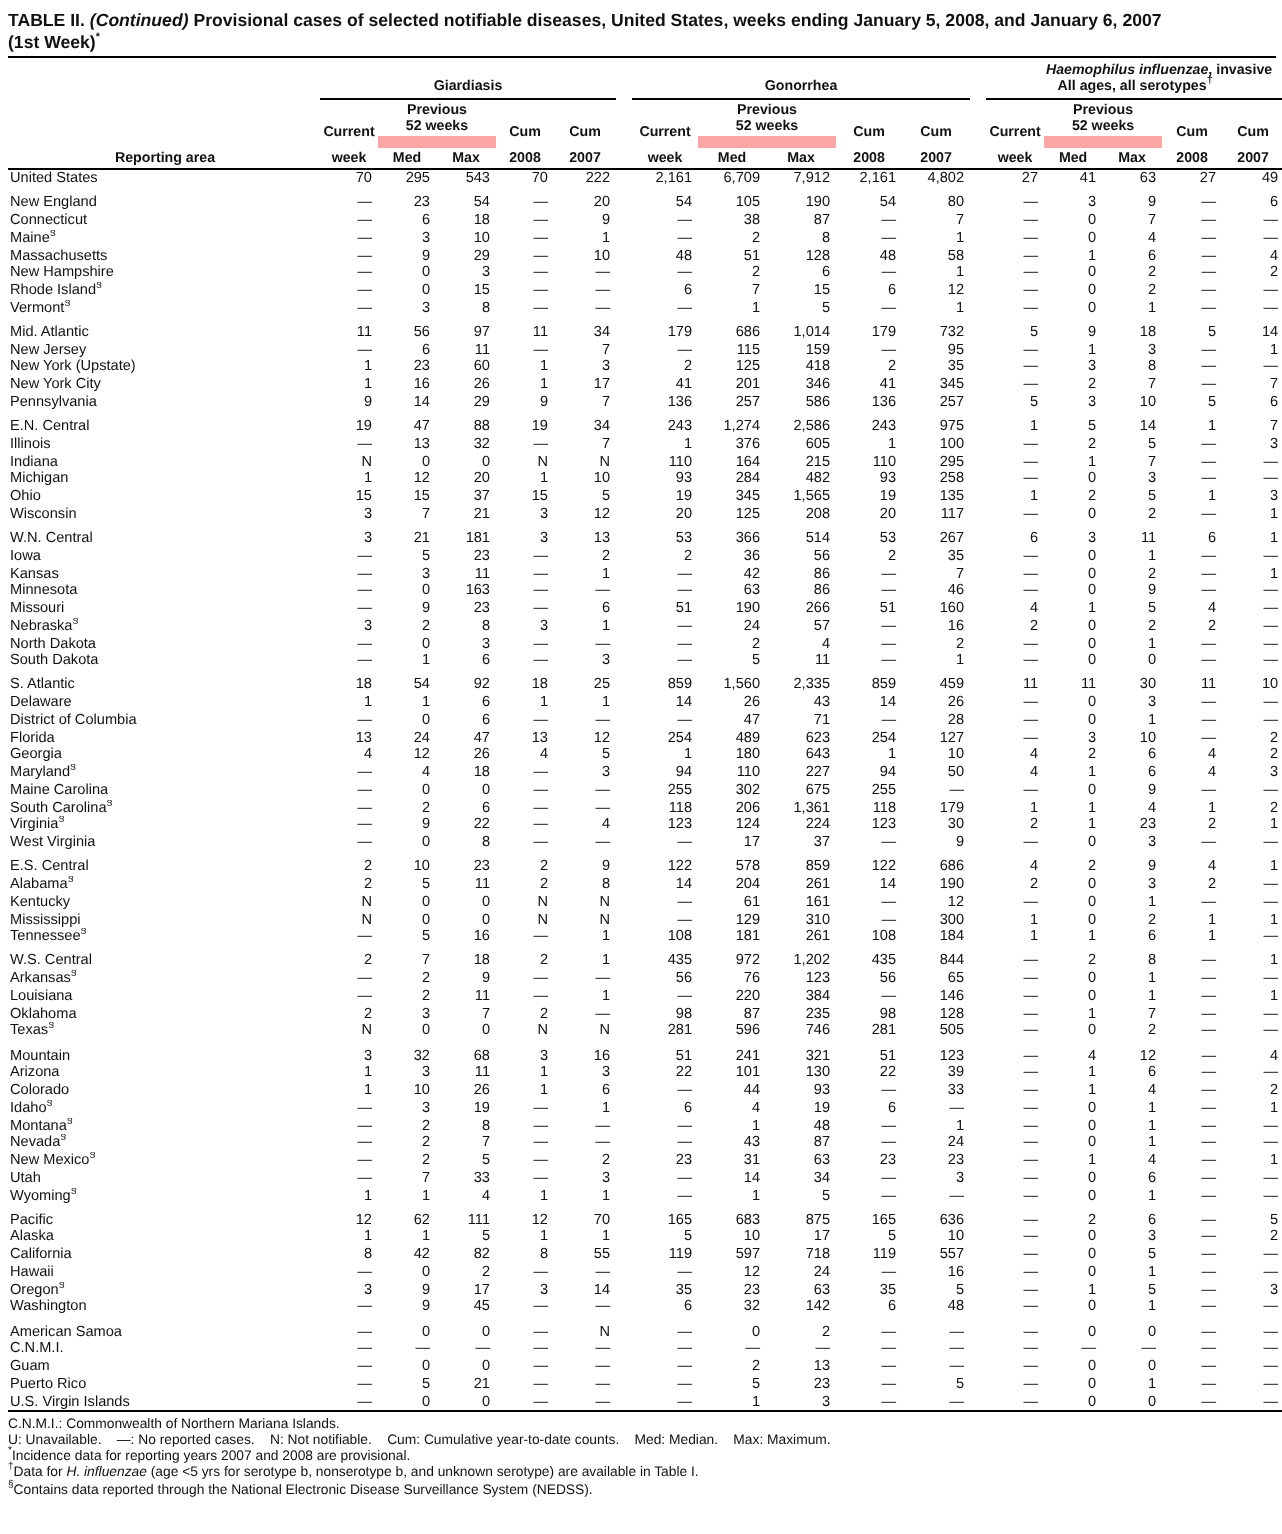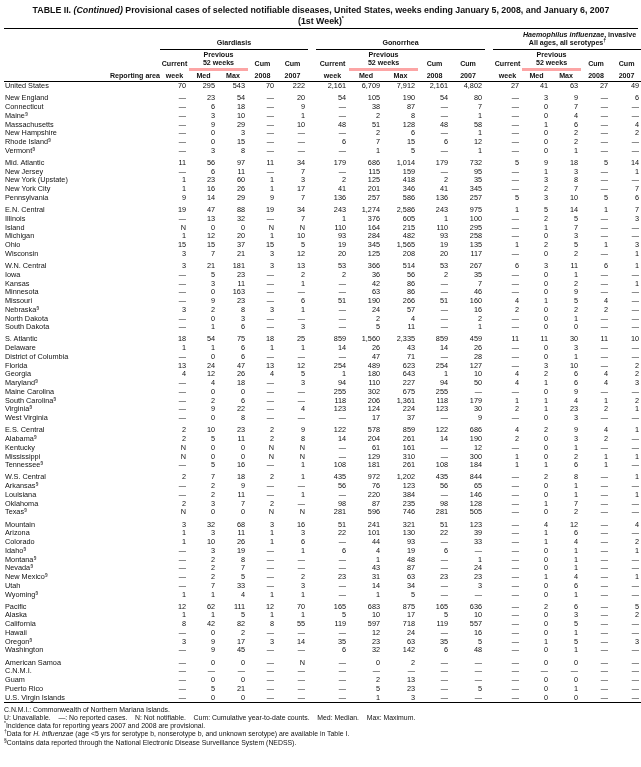--- a/index.html
+++ b/index.html
@@ -8,31 +8,30 @@
     width:641px; height:767px; overflow:hidden;
     font-family:"Liberation Sans", sans-serif;
     color:#111;
     -webkit-font-smoothing:antialiased;
   }
   .page { padding:5px 0 0 4px; }
   .title {
     width:634px;
     font-size:8.8px; font-weight:bold; line-height:10.6px;
     letter-spacing:0;
-    text-align:center;
   }
   .title i { font-style:italic; }
   sup { font-size:5.4px; vertical-align:super; line-height:0; }
   .toprule { width:634px; border-bottom:1.7px solid #000; margin-top:2px; }
 
   table { border-collapse:collapse; table-layout:fixed; width:636px; margin-top:1px; }
   th { font-weight:bold; font-size:7.1px; line-height:8.2px; text-align:center; vertical-align:bottom; padding:1px 0 1px 0; }
-  th.area-h { text-align:right; vertical-align:bottom; padding-left:1px; }
+  th.area-h { text-align:center; vertical-align:bottom; padding-left:1px; }
   th.grp { border-bottom:1px solid #000; padding-bottom:1.5px; }
-  th.prev { border-bottom:3px solid #fca5a5; padding-bottom:0.5px; }
+  th.prev { border-bottom:6px solid #fca5a5; padding-bottom:0.5px; }
   th.it, .it { font-style:italic;padding-left:24px; }
   .thick { border-bottom:1.8px solid #000 !important; }
   th.spc, td.spc { border:none; }
 
   td { font-size:7.3px; line-height:8.75px; padding:0; white-space:nowrap; overflow:hidden; }
   td.area { text-align:left; padding-left:1px; }
   td.num { text-align:right; padding-right:3px; }
   td .bold, .bold { font-weight:normal; }
   tr.gap td { padding-top:3.4px; }
   table.maintbl { border-bottom:1.8px solid #000; }
@@ -411,21 +410,21 @@
           <td class="num">1</td>
           <td class="num">100</td>
           <td class="spc"></td>
           <td class="num">—</td>
           <td class="num">2</td>
           <td class="num">5</td>
           <td class="num">—</td>
           <td class="num">3</td>
         </tr>
         <tr>
-          <td class="area">Island</td>
+          <td class="area">Indiana</td>
           <td class="num">N</td>
           <td class="num">0</td>
           <td class="num">0</td>
           <td class="num">N</td>
           <td class="num">N</td>
           <td class="spc"></td>
           <td class="num">110</td>
           <td class="num">164</td>
           <td class="num">215</td>
           <td class="num">110</td>
@@ -654,21 +653,21 @@
           <td class="num">—</td>
           <td class="num">0</td>
           <td class="num">0</td>
           <td class="num">—</td>
           <td class="num">—</td>
         </tr>
         <tr class="gap">
           <td class="area bold">S. Atlantic</td>
           <td class="num">18</td>
           <td class="num">54</td>
-          <td class="num">75</td>
+          <td class="num">92</td>
           <td class="num">18</td>
           <td class="num">25</td>
           <td class="spc"></td>
           <td class="num">859</td>
           <td class="num">1,560</td>
           <td class="num">2,335</td>
           <td class="num">859</td>
           <td class="num">459</td>
           <td class="spc"></td>
           <td class="num">11</td>

